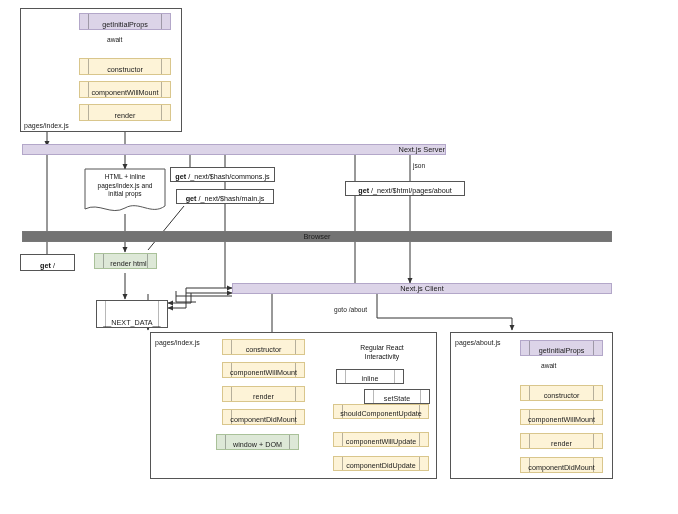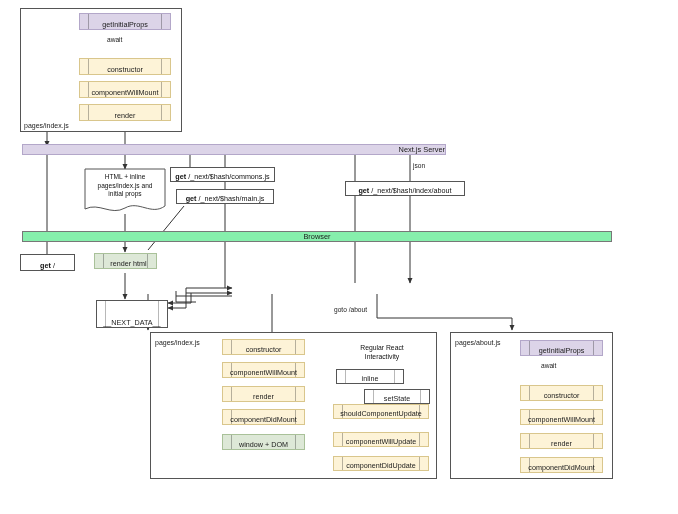--- a/index.html
+++ b/index.html
@@ -21,21 +21,21 @@
   .node .cap.r{right:8px;}
 
   .n-purple{background:#dcd4e8;border:1px solid #b3a7c9;color:#1a1a1a;}
   .n-yellow{background:#fdf3d7;border:1px solid #d9c68c;color:#1a1a1a;}
   .n-green{background:#dde8d7;border:1px solid #a9c199;color:#1a1a1a;}
   .n-white{background:#ffffff;border:1px solid #555;color:#1a1a1a;}
 
   .bar{position:absolute;box-sizing:border-box;display:flex;align-items:center;
        justify-content:center;font-size:7.4px;}
   .bar-purple{background:#dcd4e8;border:1px solid #b3a7c9;}
-  .bar-white{background:#86efac;border:1px solid #777;}
+  .bar-white{background:#737373;border:1px solid #777;}
 
   .plain{position:absolute;box-sizing:border-box;display:flex;align-items:flex-end;
          justify-content:center;background:#fff;border:1px solid #555;
          font-size:7.2px;white-space:nowrap;color:#111;}
   .plain b{font-weight:700;margin-right:2px;}
 
   .edge-label{position:absolute;font-size:6.6px;color:#1a1a1a;white-space:nowrap;}
 
   .docshape{position:absolute;}
   .docshape .txt{position:absolute;left:0;right:0;top:5px;font-size:6.6px;
@@ -173,21 +173,21 @@
     <span>/_next/$hash/commons.js</span>
   </div>
   <div class="plain" style="left:176px;top:189px;width:98px;height:15px;">
     <b>get</b>
     <span>/_next/$hash/main.js</span>
   </div>
 
   <div class="edge-label" style="left:413px;top:162px;">json</div>
   <div class="plain" style="left:345px;top:181px;width:120px;height:15px;">
     <b>get</b>
-    <span>/_next/$hash/index/about</span>
+    <span>/_next/$html/pages/about</span>
   </div>
 
   <div class="bar bar-white" style="left:22px;top:231px;width:590px;height:11px;">
     <span>Browser</span>
   </div>
 
   <div class="plain" style="left:20px;top:254px;width:55px;height:17px;">
     <b>get</b>
     <span>/</span>
   </div>
@@ -197,20 +197,23 @@
     <span class="cap r"></span>
     <span>render html</span>
   </div>
 
   <div class="node n-white" style="left:96px;top:300px;width:72px;height:28px;">
     <span class="cap l"></span>
     <span class="cap r"></span>
     <span>__NEXT_DATA__</span>
   </div>
 
+  <div class="bar bar-purple" style="left:232px;top:283px;width:380px;height:11px;">
+    <span>Next.js Client</span>
+  </div>
   <div class="edge-label" style="left:334px;top:306px;">goto /about</div>
 
   <div class="panel" style="left:150px;top:332px;width:287px;height:147px;"></div>
   <div class="panel-label" style="left:155px;top:339px;">pages/index.js</div>
 
   <div class="node n-yellow" style="left:222px;top:339px;width:83px;height:16px;">
     <span class="cap l"></span>
     <span class="cap r"></span>
     <span>constructor</span>
   </div>
@@ -222,21 +225,21 @@
   <div class="node n-yellow" style="left:222px;top:386px;width:83px;height:16px;">
     <span class="cap l"></span>
     <span class="cap r"></span>
     <span>render</span>
   </div>
   <div class="node n-yellow" style="left:222px;top:409px;width:83px;height:16px;">
     <span class="cap l"></span>
     <span class="cap r"></span>
     <span>componentDidMount</span>
   </div>
-  <div class="node n-green" style="left:222px;top:434px;width:83px;height:16px;">
+  <div class="node n-green" style="left:216px;top:434px;width:83px;height:16px;">
     <span class="cap l"></span>
     <span class="cap r"></span>
     <span>window + DOM</span>
   </div>
 
   <div class="center-label" style="left:330px;top:344px;width:104px;">
     <div>Regular React</div>
     <div>Interactivity</div>
   </div>
 

